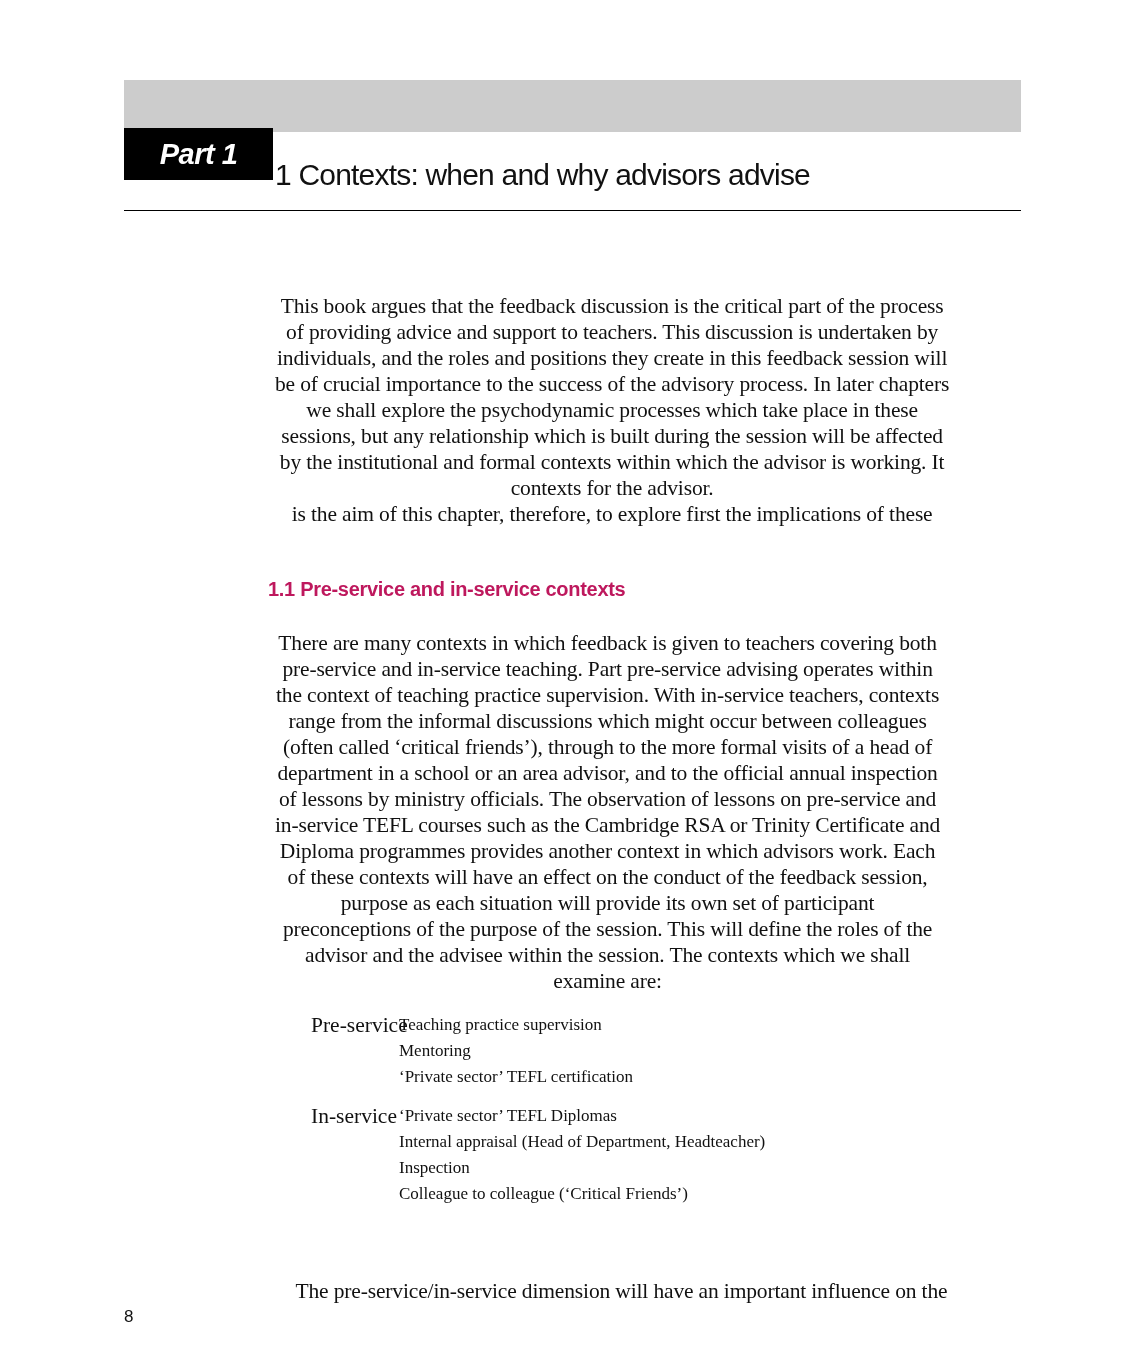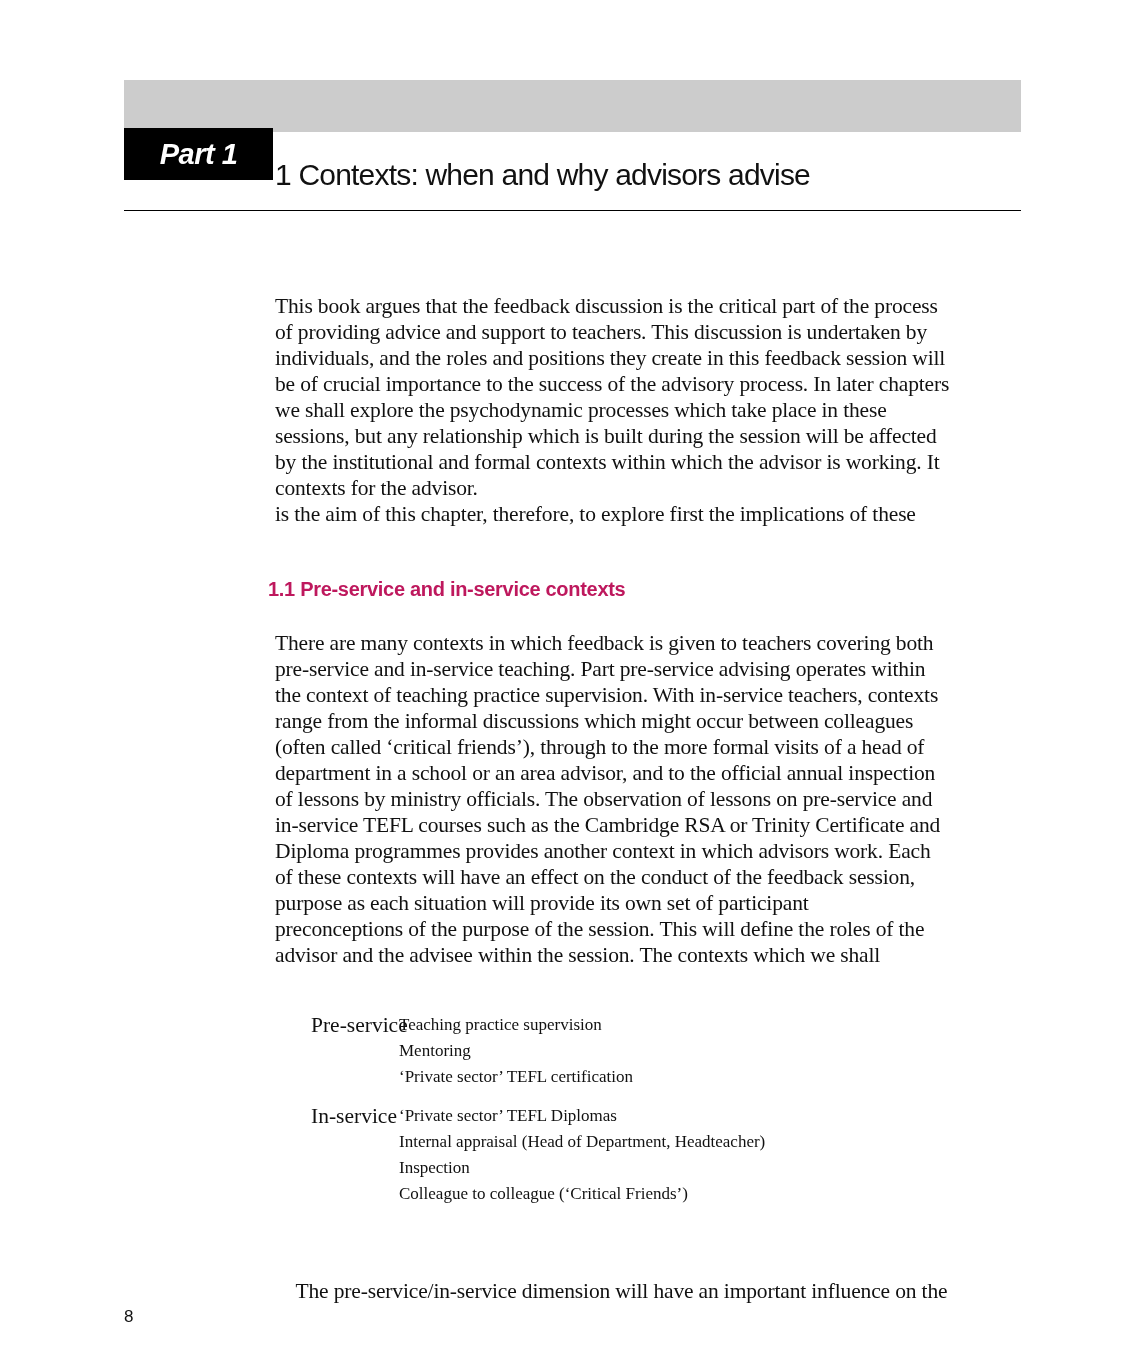--- a/index.html
+++ b/index.html
@@ -5,21 +5,21 @@
     html, body { margin: 0; padding: 0; background: #ffffff; }
     body { width: 1125px; height: 1345px; position: relative; overflow: hidden; }
     .part-bar { position: absolute; left: 124px; top: 80px; width: 897px; height: 52px; background: #cccccc; }
     .part-label { position: absolute; left: 124px; top: 80px; width: 149px; height: 52px; background: #000000; color: #ffffff;
       font-family: "Liberation Sans", sans-serif; font-weight: bold; font-style: italic; font-size: 29px; line-height: 52px;
       text-align: center; letter-spacing: -0.5px; margin-top: 48px; }
     .chapter-title { position: absolute; left: 275px; top: 150px; font-family: "Liberation Sans", sans-serif; font-size: 30px;
       line-height: 50px; color: #111; letter-spacing: -0.8px; white-space: nowrap; }
     .rule { position: absolute; left: 124px; top: 210px; width: 897px; height: 1px; background: #000000; }
     .body-text { position: absolute; left: 275px; font-family: "Liberation Serif", serif; font-size: 21.5px; color: #111;
-      line-height: 26px; white-space: nowrap; letter-spacing: -0.15px; }
+      line-height: 26px; white-space: nowrap; letter-spacing: -0.15px; text-align: center; }
     .line { display: block; height: 26px; }
     .section-heading { position: absolute; left: 268px; top: 574px; font-family: "Liberation Sans", sans-serif;
       font-weight: bold; font-size: 20px; line-height: 30px; color: #be185d; white-space: nowrap; letter-spacing: -0.3px; }
     .ctx-label { position: absolute; left: 275px; font-family: "Liberation Serif", serif; font-size: 21.5px; color: #111; line-height: 26px; white-space: nowrap; margin-left: 36px; }
     .ctx-items { position: absolute; left: 399px; font-family: "Liberation Serif", serif; font-size: 17px; color: #111; line-height: 26px; white-space: nowrap; }
     .page-number { position: absolute; left: 124px; top: 1306px; font-family: "Liberation Sans", sans-serif; font-size: 17px; color: #111; line-height: 22px; }
   </style>
 </head>
 <body>
 
@@ -49,20 +49,21 @@
   <span class="line">range from the informal discussions which might occur between colleagues</span>
   <span class="line">(often called ‘critical friends’), through to the more formal visits of a head of</span>
   <span class="line">department in a school or an area advisor, and to the official annual inspection</span>
   <span class="line">of lessons by ministry officials. The observation of lessons on pre-service and</span>
   <span class="line">in-service TEFL courses such as the Cambridge RSA or Trinity Certificate and</span>
   <span class="line">Diploma programmes provides another context in which advisors work. Each</span>
   <span class="line">of these contexts will have an effect on the conduct of the feedback session,</span>
   <span class="line">purpose as each situation will provide its own set of participant</span>
   <span class="line">preconceptions of the purpose of the session. This will define the roles of the</span>
   <span class="line">advisor and the advisee within the session. The contexts which we shall</span>
+  <span class="line">examine are:</span>
 </div>
 
 <div class="ctx-label" style="top:1012px;">Pre-service</div>
 <div class="ctx-items" style="top:1012px;">
   <span class="line">Teaching practice supervision</span>
   <span class="line">Mentoring</span>
   <span class="line">‘Private sector’ TEFL certification</span>
 </div>
 
 <div class="ctx-label" style="top:1103px;">In-service</div>

